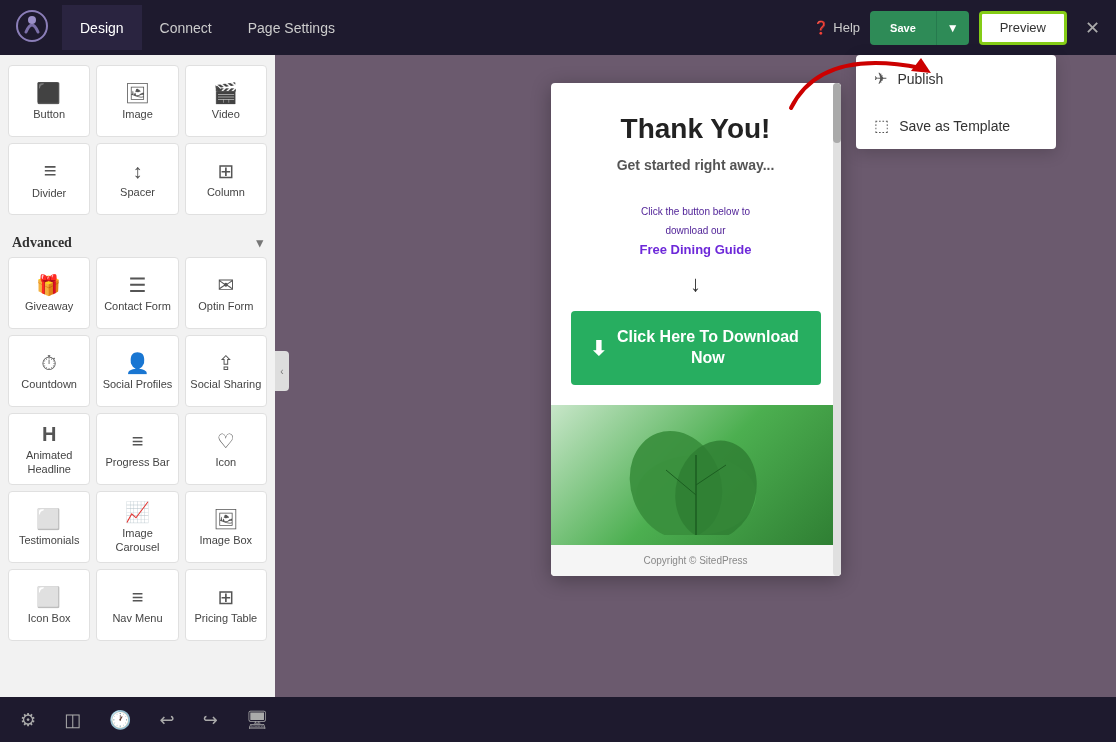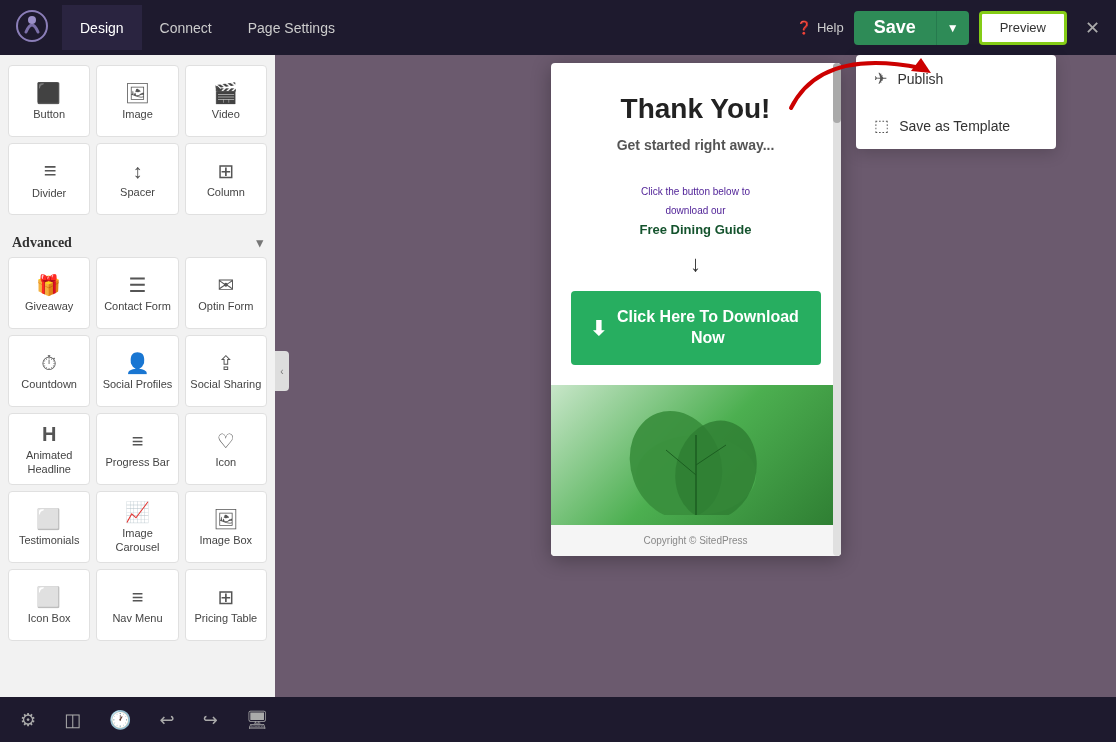--- a/index.html
+++ b/index.html
@@ -57,21 +57,21 @@
     .save-btn-group {
       display: flex;
       align-items: stretch;
       height: 34px;
     }
     .save-btn-main {
       background: #2e8b57;
       color: #fff;
       border: none;
       padding: 0 20px;
-      font-size: 18px;
+      font-size: 11px;
       font-weight: bold;
       cursor: pointer;
       border-radius: 4px 0 0 4px;
     }
     .save-btn-dropdown {
       background: #2e8b57;
       color: #fff;
       border: none;
       border-left: 1px solid #267a4e;
       padding: 0 10px;
@@ -191,21 +191,21 @@
     .main-area {
       position: absolute;
       top: 55px;
       left: 275px;
       right: 0;
       bottom: 45px;
       background: #6b5a6e;
       display: flex;
       align-items: flex-start;
       justify-content: center;
-      padding-top: 8px;
+      padding-top: 28px;
       overflow: hidden;
     }
 
     
     .collapse-handle {
       position: absolute;
       top: 50%;
       left: 275px;
       transform: translateY(-50%);
       width: 14px;
@@ -265,21 +265,21 @@
     }
     .preview-body-text {
       font-size: 10px;
       font-weight: normal;
       color: #4c1d95;
       margin-bottom: 4px;
       line-height: 1.5;
     }
     .preview-link {
       font-size: 13px;
-      color: #14532d;
+      color: #6d28d9;
       font-weight: bold;
     }
     .preview-arrow {
       font-size: 22px;
       color: #333;
       margin: 14px 0;
       display: block;
     }
     .preview-button {
       background: #27ae60;

